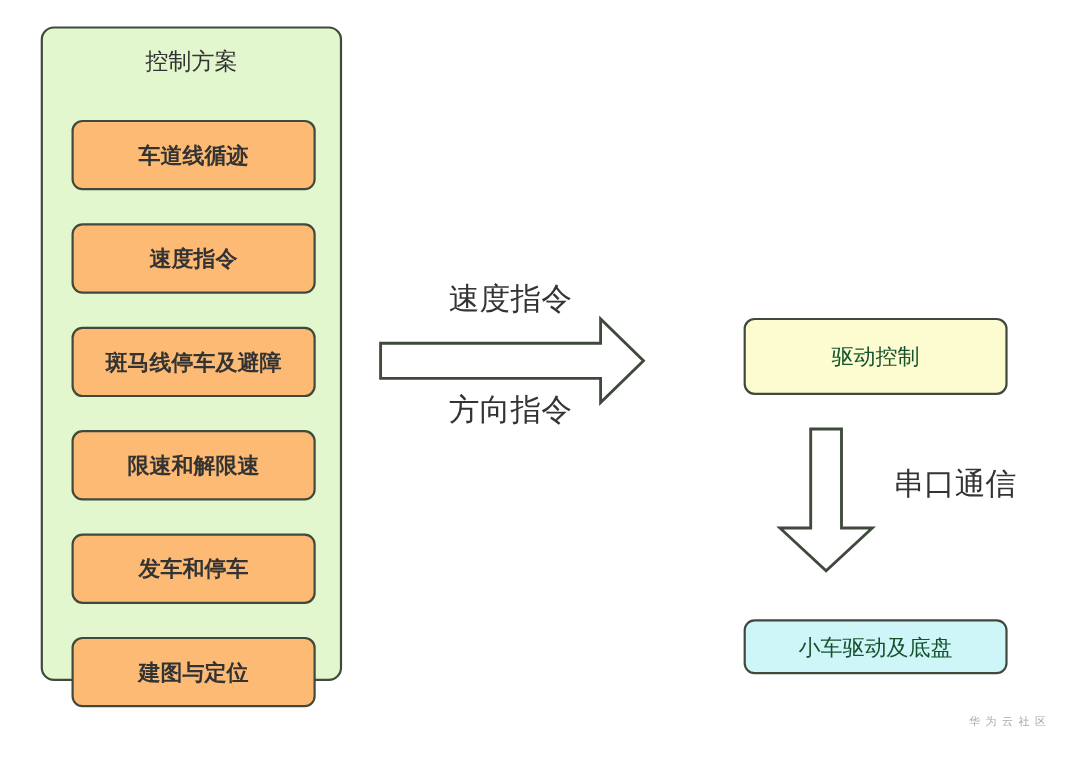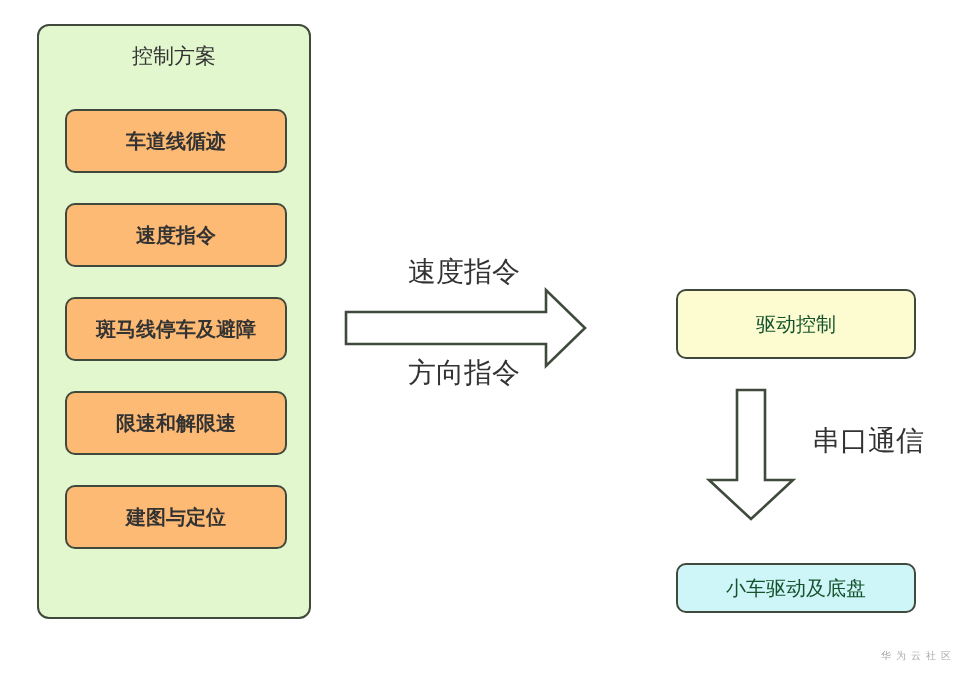--- a/index.html
+++ b/index.html
@@ -134,20 +134,21 @@
 <body>
 
 <div class="control-panel">
   <div class="panel-title">控制方案</div>
 
   <div class="item-list">
     <div class="item-box">车道线循迹</div>
     <div class="item-box">速度指令</div>
     <div class="item-box">斑马线停车及避障</div>
     <div class="item-box">限速和解限速</div>
+    <div class="item-box">发车和停车</div>
     <div class="item-box">建图与定位</div>
   </div>
 </div>
 
 <svg class="arrow-svg arrow-h" width="245" height="92" viewBox="0 0 245 92">
   <polygon class="arrow-shape" points="2,26 202,26 202,4 241,42 202,80 202,58 2,58"></polygon>
 </svg>
 
 <div class="edge-label label-speed">速度指令</div>
 <div class="edge-label label-dir">方向指令</div>

